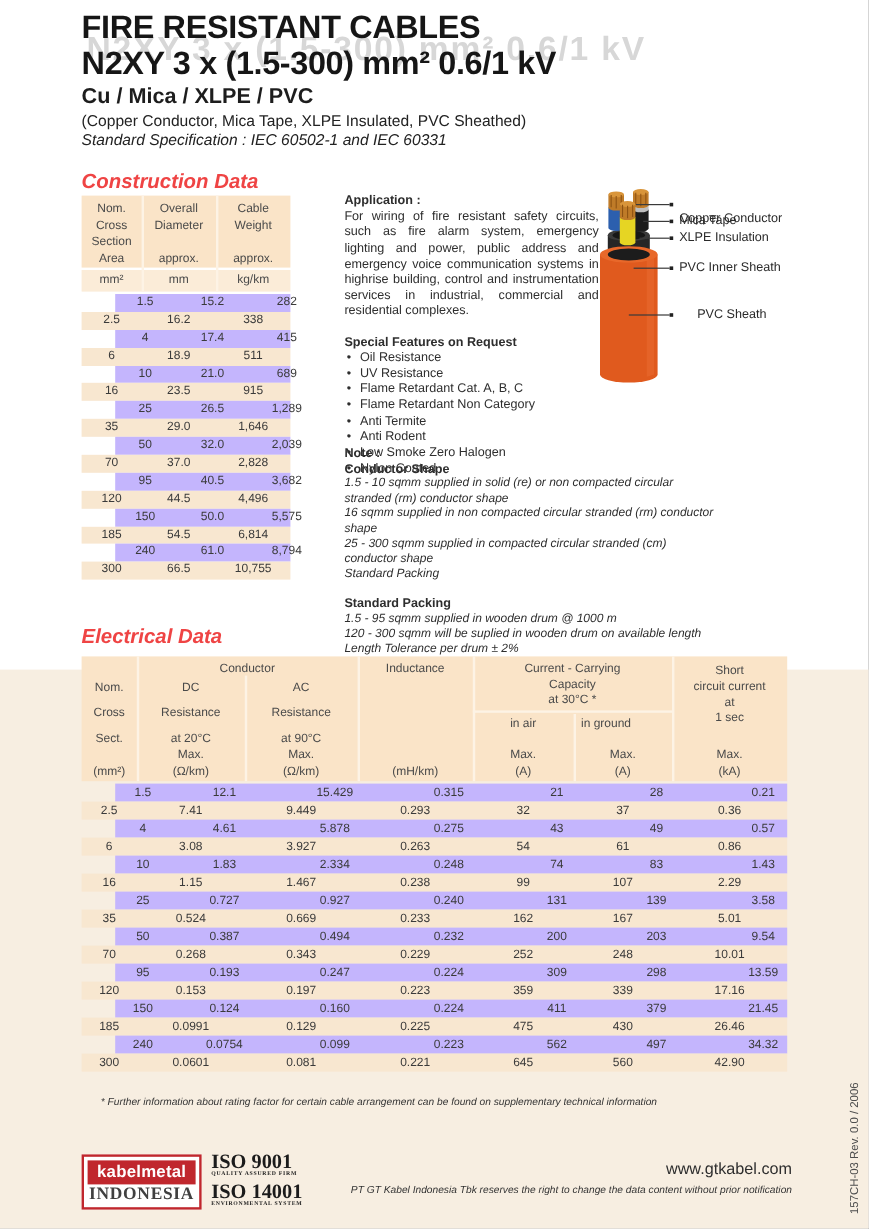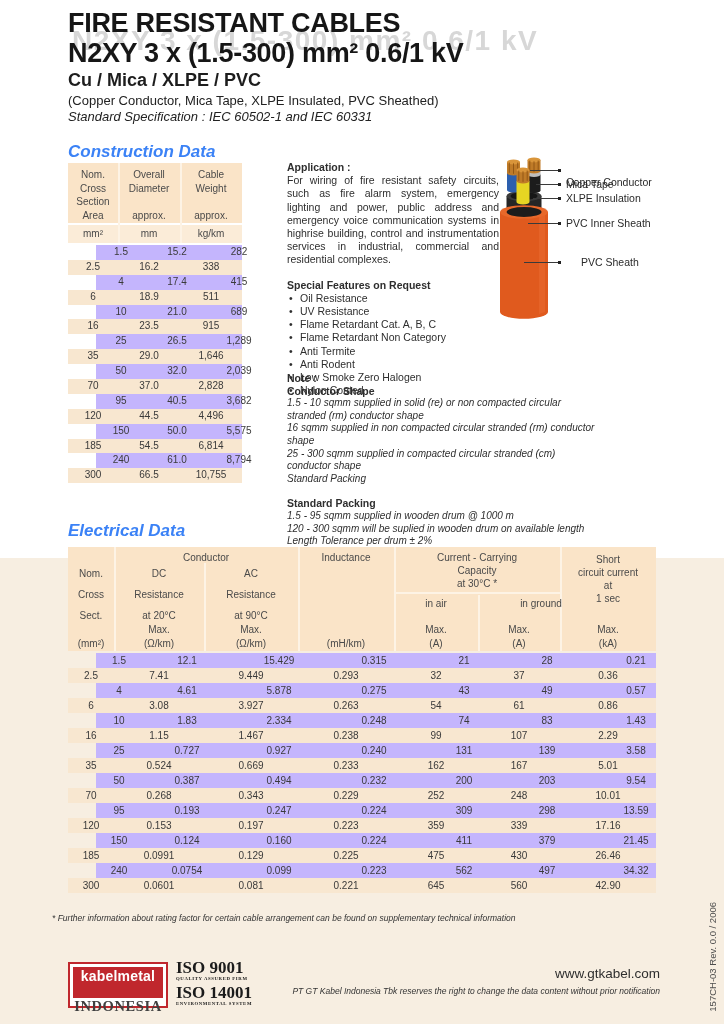--- a/index.html
+++ b/index.html
@@ -10,21 +10,21 @@
   }
   .abs{position:absolute;}
   
   .wm{left:72px;top:25px;font-size:28px;font-weight:bold;letter-spacing:1.5px;
       color:#d7d7d7;white-space:nowrap;z-index:0;}
   .h1{left:68px;top:8px;font-size:27px;font-weight:bold;letter-spacing:-0.3px;color:#161616;z-index:1;}
   .h2{left:68px;top:38px;font-size:27px;font-weight:bold;letter-spacing:-0.3px;color:#161616;z-index:1;}
   .h3{left:68px;top:70px;font-size:18px;font-weight:bold;color:#1d1d1d;z-index:1;}
   .sub1{left:68px;top:93px;font-size:13px;color:#222;z-index:1;}
   .sub2{left:68px;top:109px;font-size:13px;font-style:italic;color:#222;z-index:1;}
-  .section-h{font-size:17px;font-weight:bold;font-style:italic;color:#3b82f6;text-align:center;}
+  .section-h{font-size:17px;font-weight:bold;font-style:italic;color:#ef4444;text-align:center;}
   
   .c-table{left:68px;top:163px;width:174px;}
   .c-head{position:absolute;left:0;top:0;width:174px;height:60px;background:#fae4c8;}
   .c-headgrid{display:grid;grid-template-columns:50px 62px 62px;position:absolute;left:0;top:5px;width:174px;}
   .c-headgrid div{font-size:10px;line-height:13.5px;text-align:center;white-space:pre-line;color:#4a4a4a;}
   .c-units{position:absolute;left:0;top:62px;width:174px;height:18px;background:#fbecd8;
            display:grid;grid-template-columns:50px 62px 62px;}
   .c-units div{font-size:10px;line-height:18px;text-align:center;color:#4a4a4a;}
   .c-body{position:absolute;left:0;top:82px;width:174px;}
   .c-body .trow{display:grid;grid-template-columns:50px 62px 62px;height:14.9px;}
@@ -59,24 +59,24 @@
   .hline21{line-height:21px;}
   .e-maxrow,.e-units{position:absolute;left:0;width:588px;display:grid;
         grid-template-columns:46px 90px 94px 96px 84px 82px 96px;}
   .e-maxrow{top:76px;}
   .e-units{top:90px;}
   .e-maxrow div,.e-units div{font-size:10px;line-height:13px;text-align:center;color:#4a4a4a;}
   .e-body{position:absolute;left:0;top:106px;width:588px;}
   .e-body .trow{display:grid;grid-template-columns:46px 90px 94px 96px 84px 82px 96px;height:15px;}
   .e-body .tcell{font-size:10px;line-height:15px;text-align:center;color:#3a3a3a;}
   .cc-underline{position:absolute;left:326px;top:45px;width:166px;height:2px;background:#fdf3e5;}
-  .footnote{left:52px;top:913px;font-size:8.5px;font-style:italic;color:#333;}
+  .footnote{left:84px;top:913px;font-size:8.5px;font-style:italic;color:#333;}
   
   .logo{left:68px;top:962px;width:100px;height:46px;border:2px solid #c0272d;background:#fff;padding:3px;box-sizing:border-box;}
-  .logo-red{background:#c0272d;color:#fff;font-weight:bold;font-size:14px;text-align:center;line-height:19px;height:31px;letter-spacing:0.2px;}
+  .logo-red{background:#c0272d;color:#fff;font-weight:bold;font-size:14px;text-align:center;line-height:19px;height:20px;letter-spacing:0.2px;}
   .logo-black{font-family:"Liberation Serif", serif;font-weight:bold;font-size:14.5px;text-align:center;line-height:17px;letter-spacing:0.6px;color:#404040;}
   .iso{left:176px;top:959px;font-family:"Liberation Serif", serif;color:#1b1b1b;}
   .iso-big{font-size:17px;font-weight:bold;line-height:17px;}
   .iso-sub{font-size:4.8px;font-weight:bold;letter-spacing:0.6px;line-height:6px;margin-bottom:2px;}
   .site{right:64px;top:966px;font-size:13.5px;color:#2e2e2e;text-align:right;}
   .disclaimer{right:64px;top:986px;font-size:8.5px;font-style:italic;color:#333;text-align:right;}
   .docref{right:6px;bottom:12px;font-size:9.5px;color:#4d4d4d;
           writing-mode:vertical-rl;transform:rotate(180deg);white-space:nowrap;}
 </style>
 </head>
@@ -310,21 +310,21 @@
       <div class="ht hline21" style="left:0;top:16px;width:46px;">Nom.
 Cross
 Sect.</div>
       <div class="ht hline21" style="left:46px;top:16px;width:90px;">DC
 Resistance
 at 20°C</div>
       <div class="ht hline21" style="left:136px;top:16px;width:94px;">AC
 Resistance
 at 90°C</div>
       <div class="ht hline13" style="left:326px;top:50px;width:84px;">in air</div>
-      <div class="ht hline13" style="left:424px;top:50px;width:98px;">in ground</div>
+      <div class="ht hline13" style="left:388px;top:50px;width:98px;">in ground</div>
 
       <div class="e-maxrow">
         <div></div>
         <div>Max.</div>
         <div>Max.</div>
         <div></div>
         <div>Max.</div>
         <div>Max.</div>
         <div>Max.</div>
       </div>

